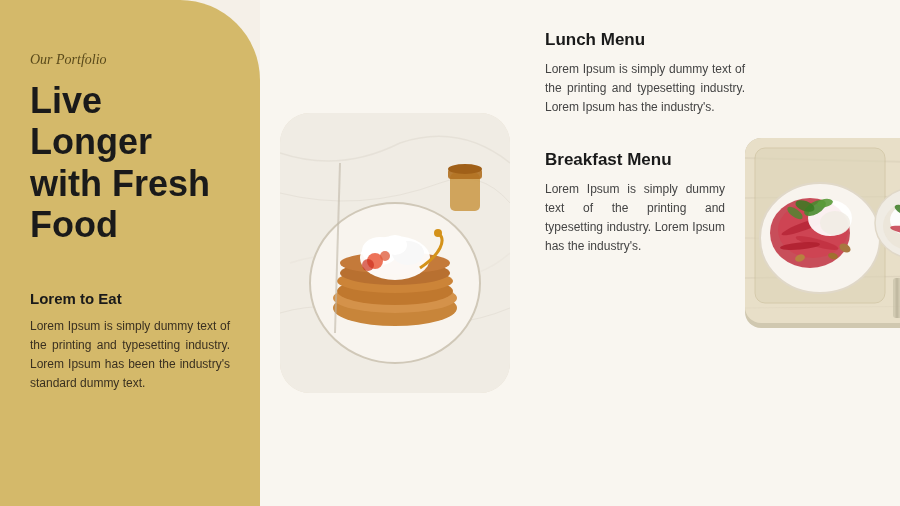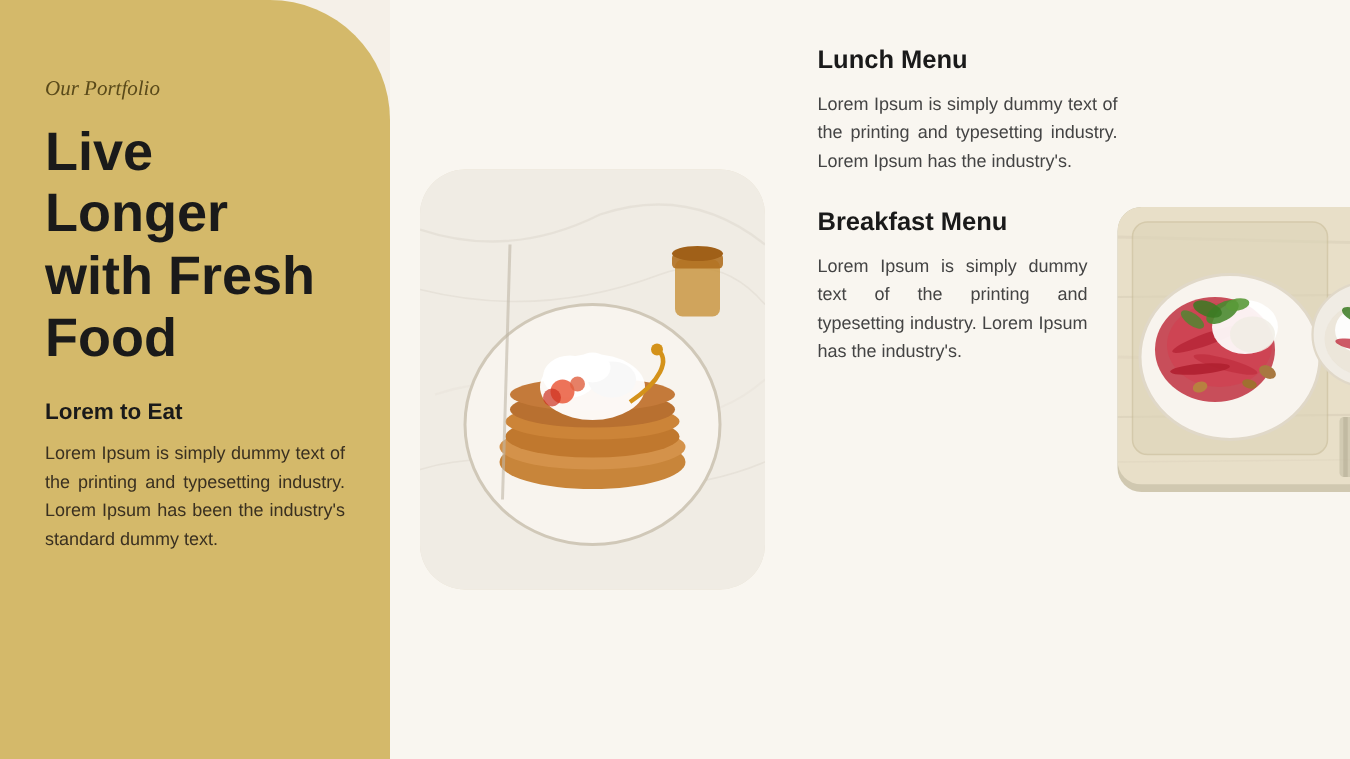--- a/index.html
+++ b/index.html
@@ -32,21 +32,21 @@
       color: #5a4a1a;
       margin-bottom: 12px;
       font-family: Georgia, serif;
     }
 
     .sidebar-title {
       font-size: 36px;
       font-weight: 900;
       color: #1a1a1a;
       line-height: 1.15;
-      margin-bottom: 20px;
+      margin-bottom: 44px;
       font-family: 'Arial Black', Arial, sans-serif;
     }
 
     .sidebar-section-title {
       font-size: 15px;
       font-weight: 700;
       color: #1a1a1a;
       margin-bottom: 10px;
       font-family: Arial, sans-serif;
     }
@@ -179,21 +179,21 @@
 
   <div style="flex:1; display:flex; flex-direction:column; justify-content:space-between;">
 
     <div style="flex:0 0 auto; padding-bottom: 20px;">
       <div class="menu-title">Lunch Menu</div>
       <div class="menu-text">Lorem Ipsum is simply dummy text of the printing and typesetting industry. Lorem Ipsum has the industry's.</div>
     </div>
 
     <div style="display:flex; flex-direction:row; gap:20px; align-items:flex-start; flex:1;">
 
-      <div style="flex:0 0 180px;">
+      <div style="flex:0 0 180px;margin-top:12px;">
         <div class="menu-title">Breakfast Menu</div>
         <div class="menu-text">Lorem Ipsum is simply dummy text of the printing and typesetting industry. Lorem Ipsum has the industry's.</div>
       </div>
 
       <div class="food-img-secondary">
         <svg width="210" height="185" viewBox="0 0 210 185" xmlns="http://www.w3.org/2000/svg" style="border-radius:16px; display:block;">
 
           <rect width="210" height="185" fill="#e8dfc8"></rect>
 
           <line x1="0" y1="20" x2="210" y2="25" stroke="#d8ceb8" stroke-width="2" opacity="0.5"></line>

